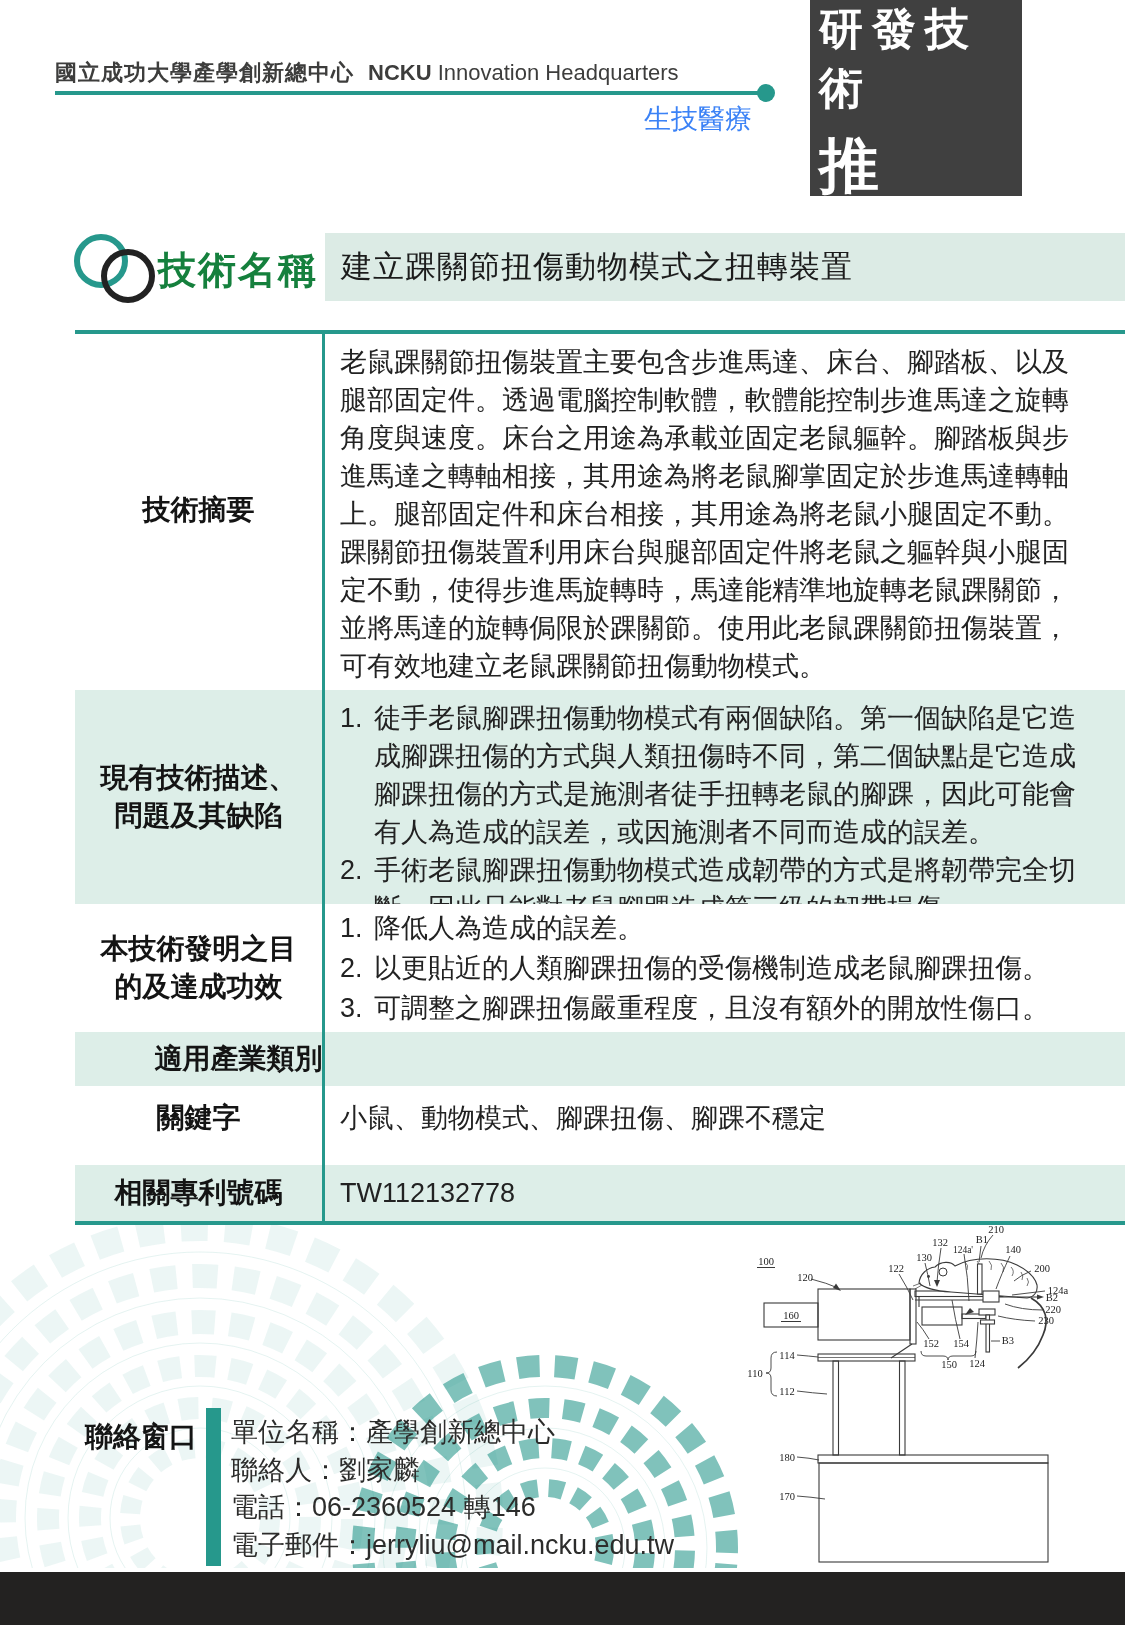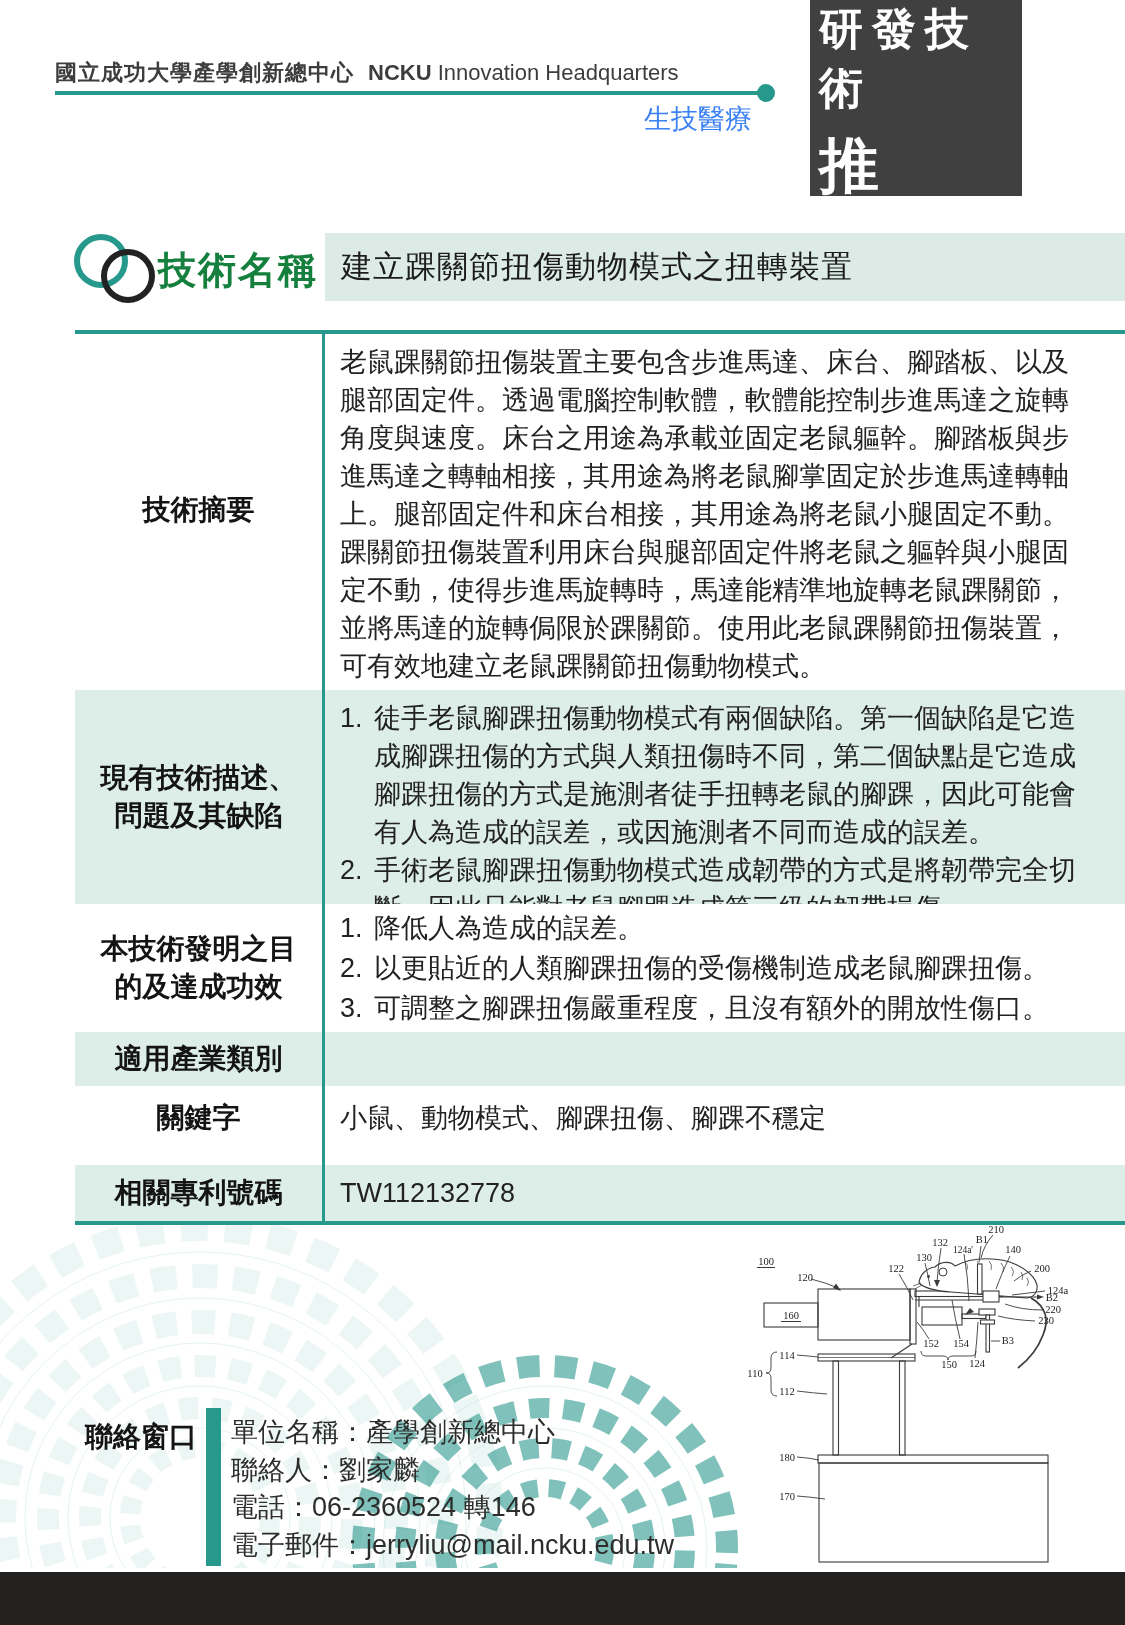--- a/index.html
+++ b/index.html
@@ -134,21 +134,21 @@
           <span class="n">2.</span>
           <span class="t">以更貼近的人類腳踝扭傷的受傷機制造成老鼠腳踝扭傷。</span>
         </div>
         <div class="li">
           <span class="n">3.</span>
           <span class="t">可調整之腳踝扭傷嚴重程度，且沒有額外的開放性傷口。</span>
         </div>
       </div>
     </div>
 
-    <div class="row alt" style="height:54px;">
+    <div class="row alt" style="height:54px;padding-left:40px;">
       <div class="lab">適用產業類別</div>
     </div>
 
     <div class="row" style="height:56px;font-family:Liberation Serif, serif;">
       <div class="lab">關鍵字</div>
       <div class="con vcenter">小鼠、動物模式、腳踝扭傷、腳踝不穩定</div>
     </div>
 
     <div class="row alt" style="height:56px;">
       <div class="lab">相關專利號碼</div>

